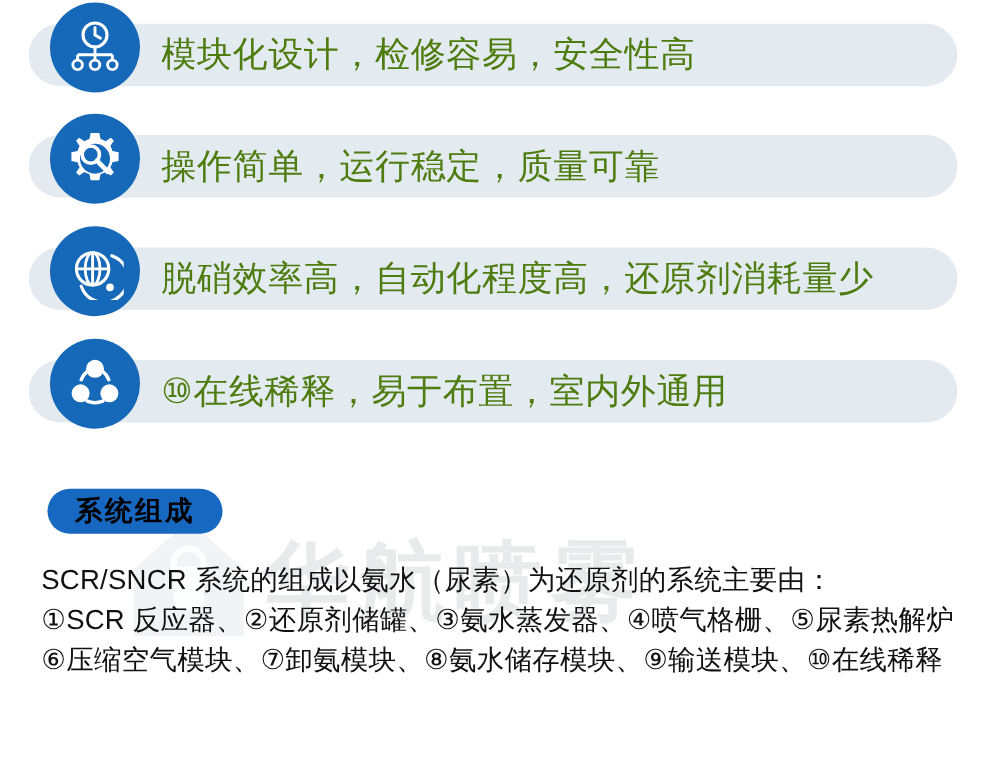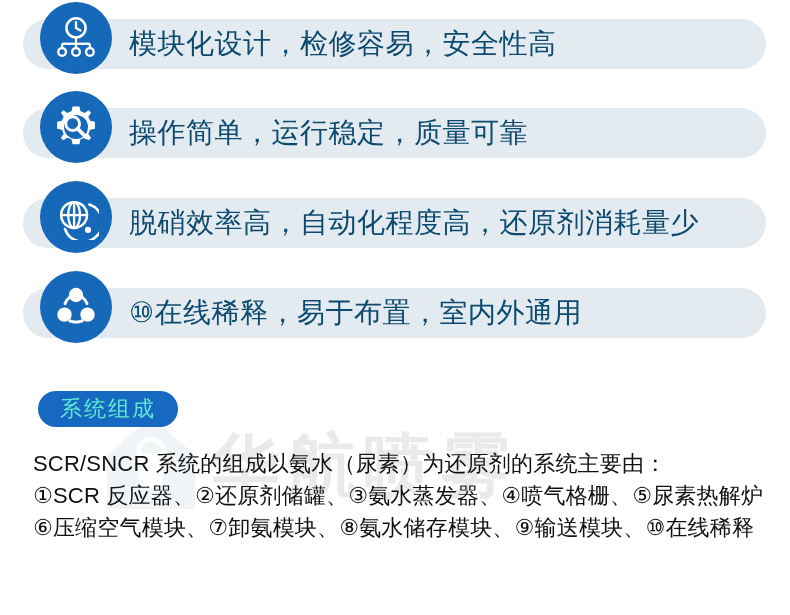--- a/index.html
+++ b/index.html
@@ -89,39 +89,39 @@
     display: block;
   }
   .feature-text {
     position: absolute;
     left: 106px;
     top: 0;
     height: 50px;
     line-height: 50px;
     z-index: 3;
     font-size: 28px;
-    color: #0c4a6e;
+    color: #4d7c0f;
     letter-spacing: 0.5px;
     white-space: nowrap;
     font-family: "Liberation Sans", "DejaVu Sans", sans-serif;
   }
 
   
   .section-badge {
     position: absolute;
     left: 38px;
     top: 391px;
     padding: 0 22px;
     height: 36px;
     line-height: 36px;
     border-radius: 18px;
     background: #1668c0;
-    color: #5eead4;
+    color: #000000;
     font-size: 22px;
-    font-weight: normal;
+    font-weight: bold;
     letter-spacing: 2px;
     z-index: 3;
     white-space: nowrap;
   }
 
   
   .body-copy {
     position: absolute;
     left: 33px;
     top: 448px;

